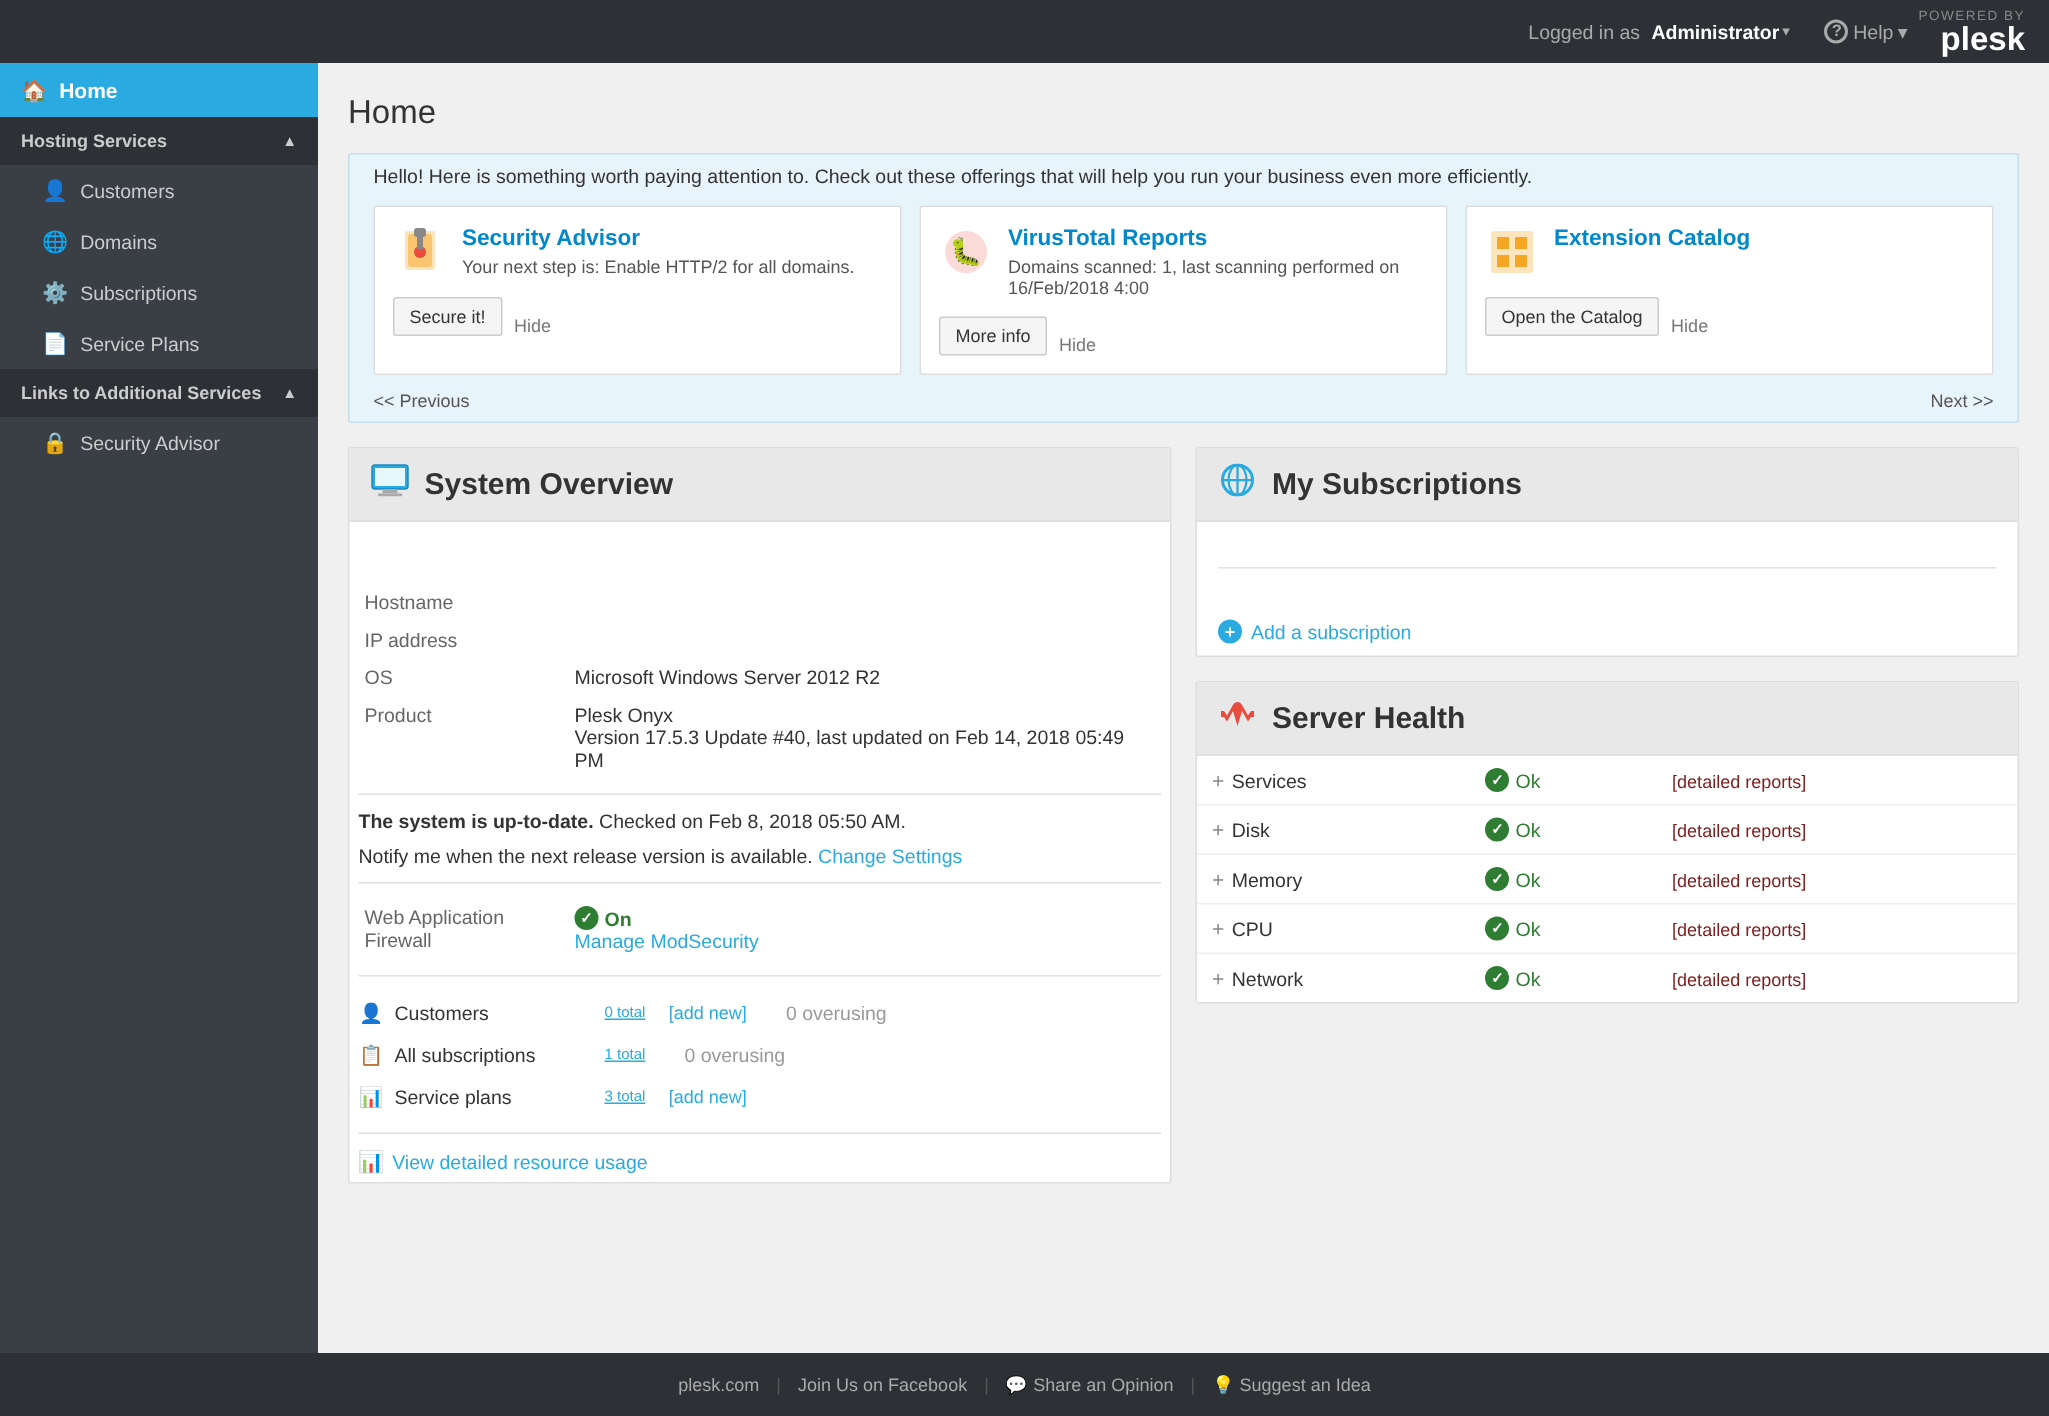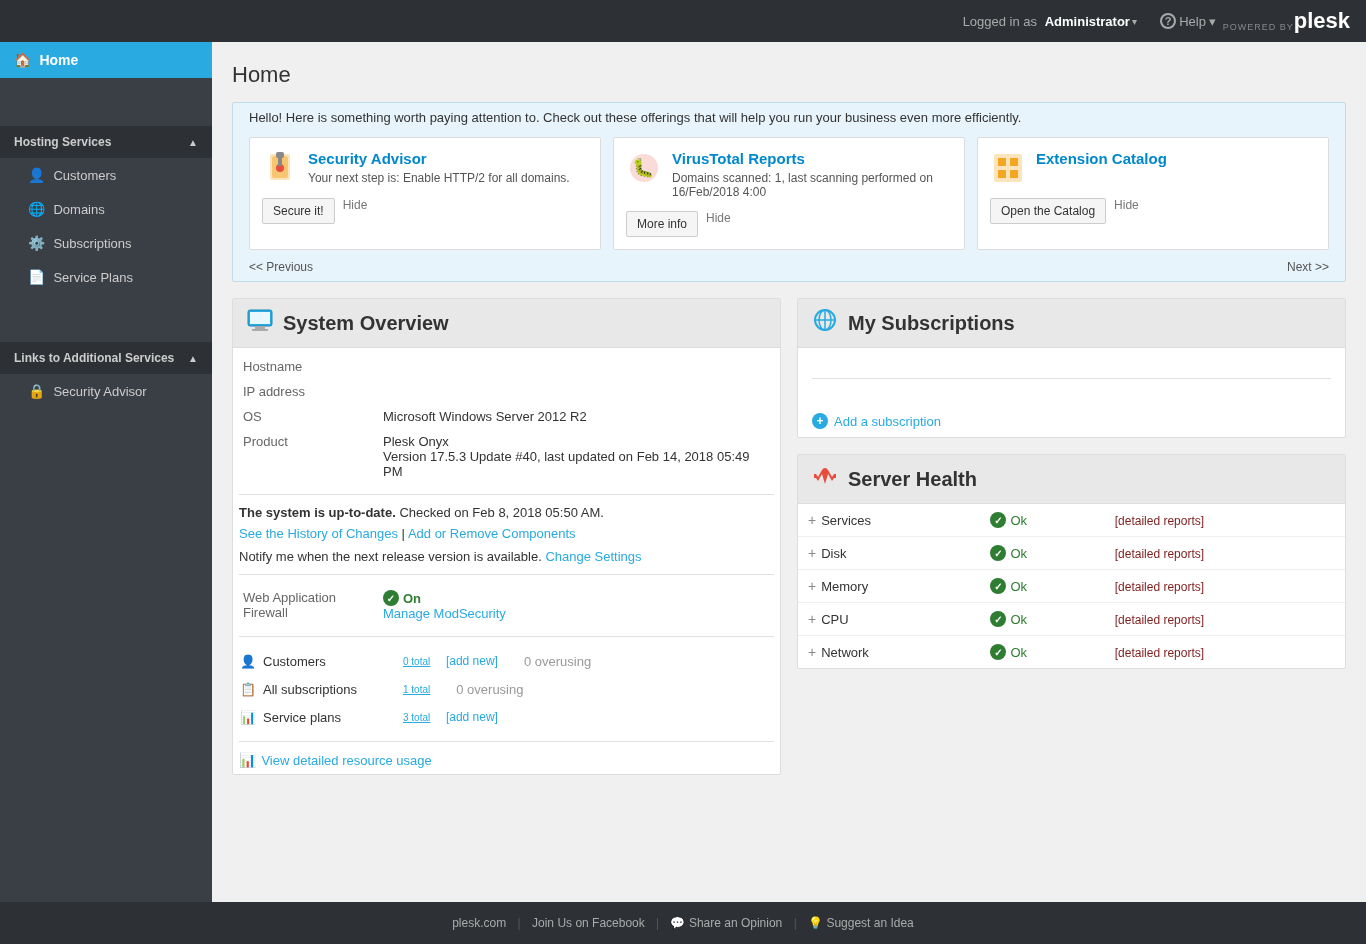--- a/index.html
+++ b/index.html
@@ -12,21 +12,21 @@
       display: flex;
       justify-content: flex-end;
       align-items: center;
       padding: 0 16px;
       height: 42px;
       font-size: 13px;
     }
     .topbar .logged-in { color: #aaa; margin-right: 4px; }
     .topbar .admin-name { color: #fff; font-weight: bold; margin-right: 2px; }
     .topbar .dropdown-arrow { color: #aaa; font-size: 10px; margin-right: 16px; }
-    .plesk-powered { display: flex; flex-direction: row; align-items: flex-end; }
+    .plesk-powered { display: flex; flex-direction: column; align-items: flex-end; }
     .plesk-powered .powered-by-text { font-size: 9px; color: #888; letter-spacing: 1px; text-transform: uppercase; }
     .plesk-powered .plesk-name { font-size: 22px; color: #fff; font-weight: bold; line-height: 1; }
 
     
     .layout { display: flex; flex: 1; }
 
     
     .sidebar {
       width: 212px;
       background: #3a3e45;
@@ -73,21 +73,20 @@
     .sidebar-section-header {
       background: #2d3035;
       color: #ccc;
       padding: 9px 14px;
       font-size: 12px;
       font-weight: bold;
       display: flex;
       justify-content: space-between;
       align-items: center;
       cursor: pointer;
-      margin-top: 48px;
     }
     .sidebar-item {
       color: #ccc;
       padding: 9px 14px 9px 28px;
       display: flex;
       align-items: center;
       gap: 8px;
       cursor: pointer;
       font-size: 13px;
     }
@@ -147,21 +146,21 @@
       justify-content: center;
       font-size: 22px;
     }
     .banner-card-title {
       font-size: 15px;
       color: #0088cc;
       font-weight: bold;
       margin-bottom: 4px;
     }
     .banner-card-desc { font-size: 12px; color: #555; }
-    .banner-card-actions { display: flex; gap: 8px; align-items: flex-start; margin-top: 4px; }
+    .banner-card-actions { display: flex; gap: 8px; align-items: flex-end; margin-top: 4px; }
     .btn-default {
       padding: 5px 10px;
       background: #f5f5f5;
       border: 1px solid #ccc;
       border-radius: 2px;
       cursor: pointer;
       font-size: 12px;
       color: #333;
     }
     .btn-link {
@@ -202,21 +201,21 @@
       align-items: center;
       gap: 10px;
       border-bottom: 1px solid #ddd;
     }
     .panel-header-title {
       font-size: 20px;
       font-weight: bold;
       color: #333;
     }
     .panel-header-icon { font-size: 22px; }
-    .panel-body { padding: 6px; }
+    .panel-body { padding: 6px; margin-top: 35px; }
 
     
     .sys-table { width: 100%; border-collapse: collapse; }
     .sys-table td { padding: 5px 4px; vertical-align: top; font-size: 13px; color: #333; }
     .sys-table td:first-child { color: #666; width: 140px; }
     .sys-table .label-cell { color: #555; font-weight: normal; }
     hr.divider { border: none; border-top: 1px solid #e0e0e0; margin: 10px 0; }
     .link { color: #29aae1; text-decoration: none; cursor: pointer; }
 
     
@@ -467,25 +466,20 @@
             </tr>
           </tbody>
             </table>
 
           <hr class="divider">
 
           <p>
             <strong>The system is up-to-date.</strong>
             <span>Checked on Feb 8, 2018 05:50 AM.</span>
           </p>
-          <p style="margin-top:6px;">
-            <a class="link">See the History of Changes</a>
-            <span> | </span>
-            <a class="link">Add or Remove Components</a>
-          </p>
           <p style="margin-top:8px;">
             <span>Notify me when the next release version is available.</span>
             <a class="link">Change Settings</a>
           </p>
 
           <hr class="divider">
 
           <table class="sys-table">
             <tbody>
                 <tr>

